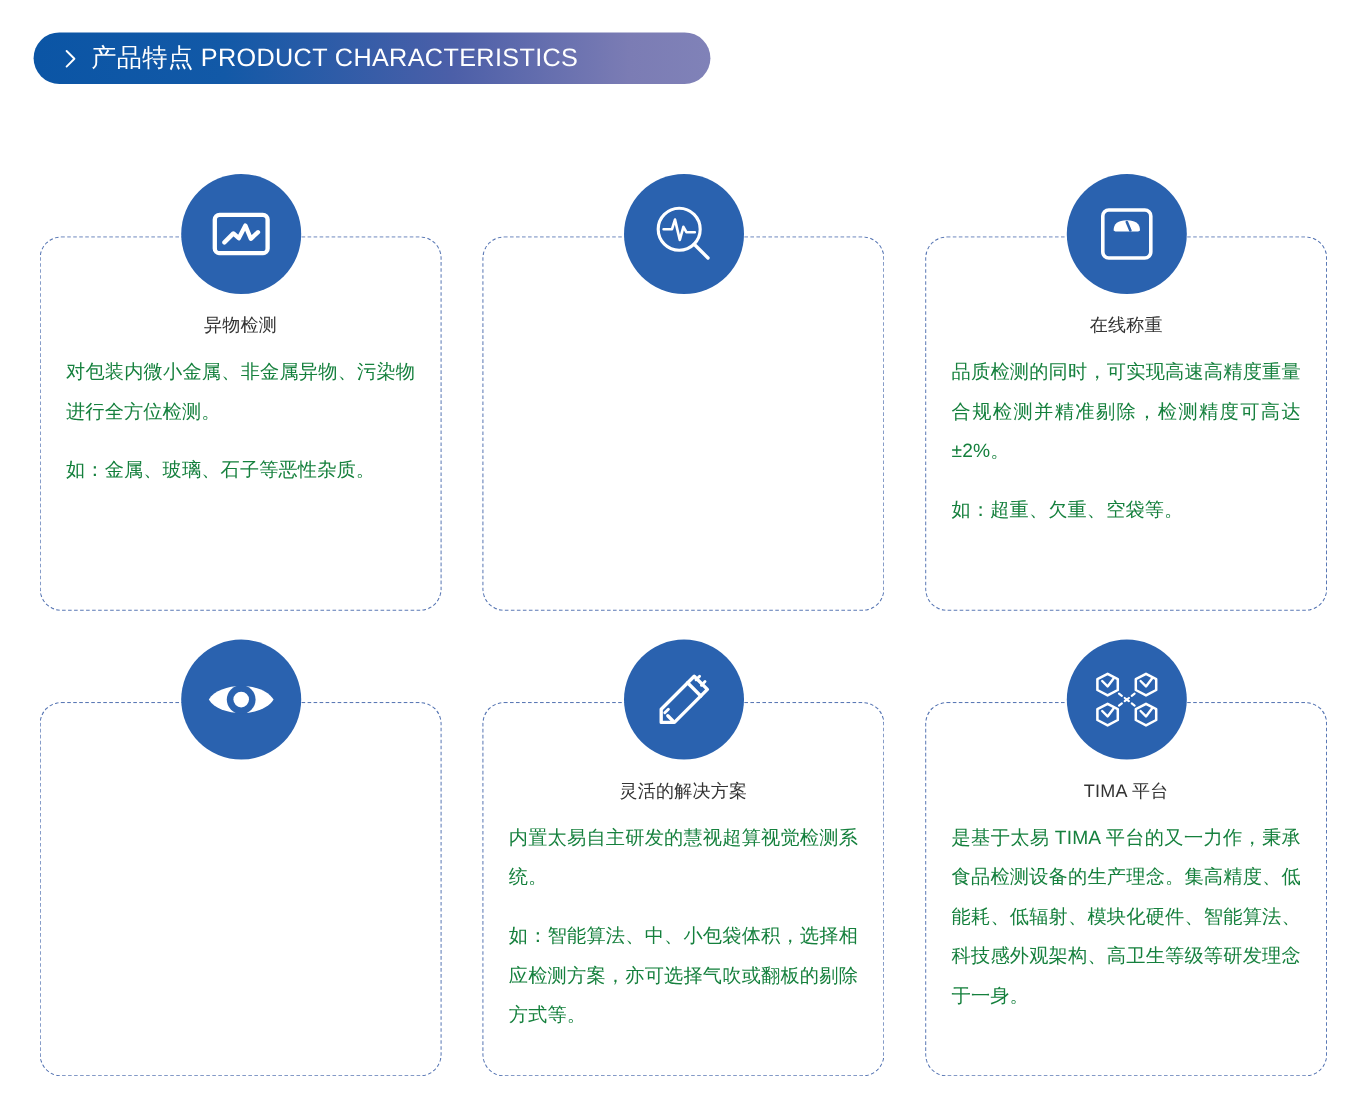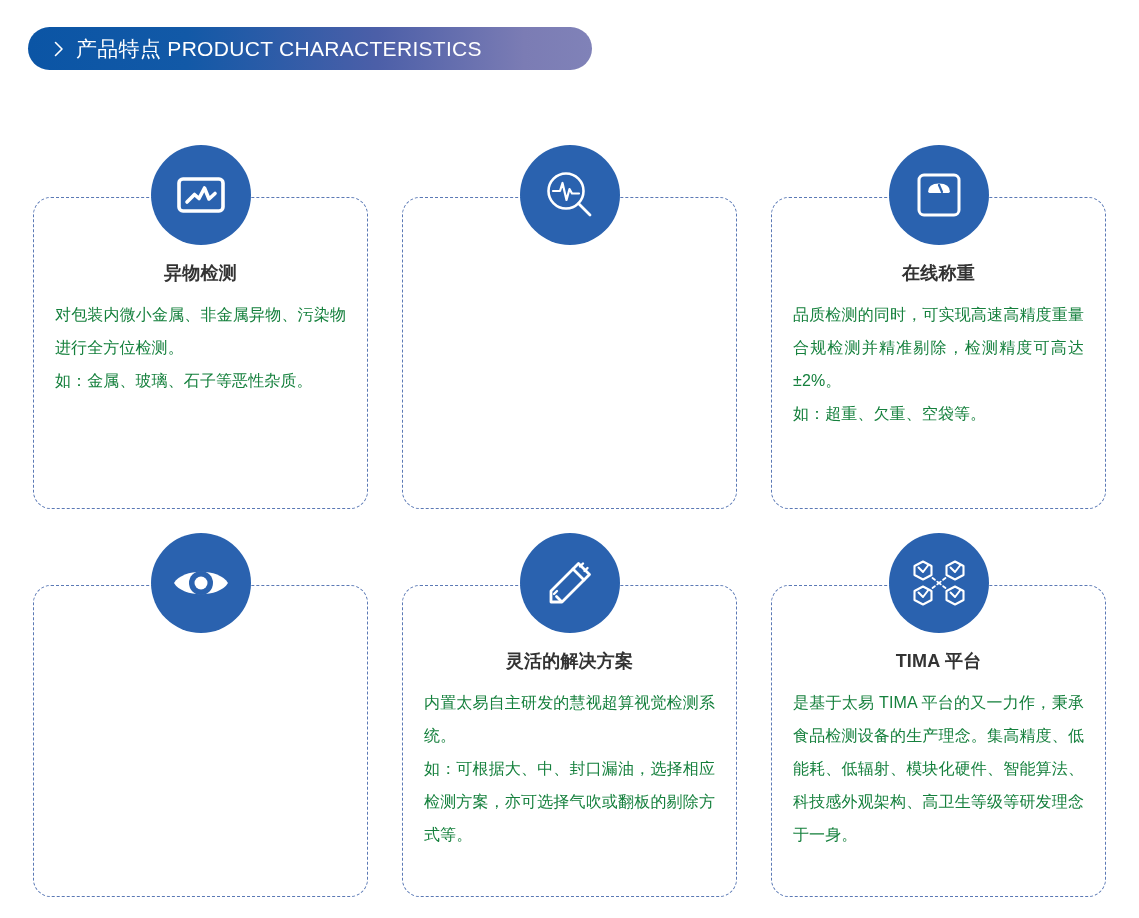--- a/index.html
+++ b/index.html
@@ -103,37 +103,37 @@
 
   .card-body {
     position: relative;
     z-index: 2;
     padding: 66px 22px 0 22px;
     text-align: left;
   }
 
   .card-title {
     text-align: center;
-    font-size: 18px;
-    font-weight: 700;
+    font-size: 15px;
+    font-weight: 400;
     color: #333333;
     line-height: 1.2;
     margin-bottom: 13px;
     letter-spacing: 0.2px;
   }
 
   .card-paragraph {
     font-size: 16px;
     color: #15803d;
     line-height: 33px;
     text-align: justify;
     text-justify: inter-ideograph;
     letter-spacing: 0.1px;
   }
-  .card-paragraph + .card-paragraph { margin-top: 0; }
+  .card-paragraph + .card-paragraph { margin-top: 16px; }
 
   
   .cards-grid .feature-card.row2 { height: 392px; }
 </style>
 </head>
 <body>
 
 <div class="page">
 
   <div class="section-header">
@@ -212,21 +212,21 @@
           <g stroke="#ffffff" stroke-width="2.4" stroke-linecap="round">
             <path d="M38 11.5 L41 8.5"></path>
             <path d="M42.5 16 L45.5 13"></path>
             <path d="M12 39 L15 36"></path>
           </g>
         </svg>
       </div>
       <div class="card-body">
         <div class="card-title">灵活的解决方案</div>
         <p class="card-paragraph">内置太易自主研发的慧视超算视觉检测系统。</p>
-        <p class="card-paragraph">如：可根据大、中、封口漏油，选择相应检测方案，亦可选择气吹或翻板的剔除方式等。</p>
+        <p class="card-paragraph">如：智能算法、中、小包袋体积，选择相应检测方案，亦可选择气吹或翻板的剔除方式等。</p>
       </div>
     </div>
 
     <div class="feature-card row2">
       <div class="card-frame"></div>
       <div class="icon-badge">
         <svg width="58" height="58" viewBox="0 0 58 58" fill="none">
           <g stroke="#ffffff" stroke-width="2.1" stroke-linejoin="round" fill="none">
             <path d="M13 7.5 L21.5 12 L21.5 21 L13 25.5 L4.5 21 L4.5 12 Z"></path>
             <path d="M45 7.5 L53.5 12 L53.5 21 L45 25.5 L36.5 21 L36.5 12 Z"></path>

